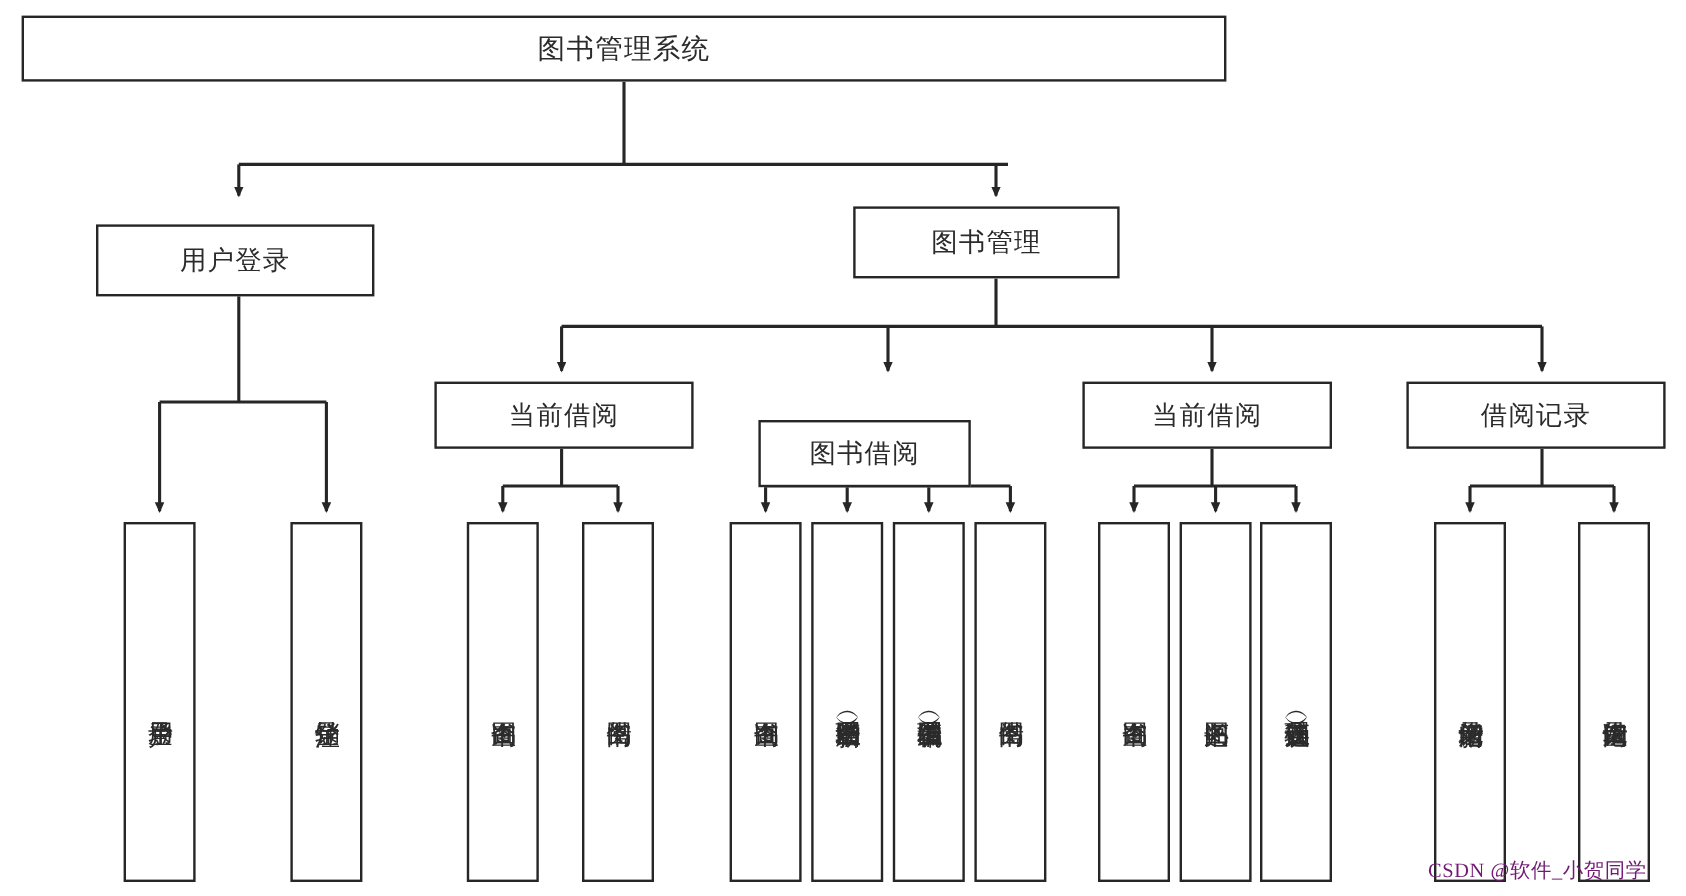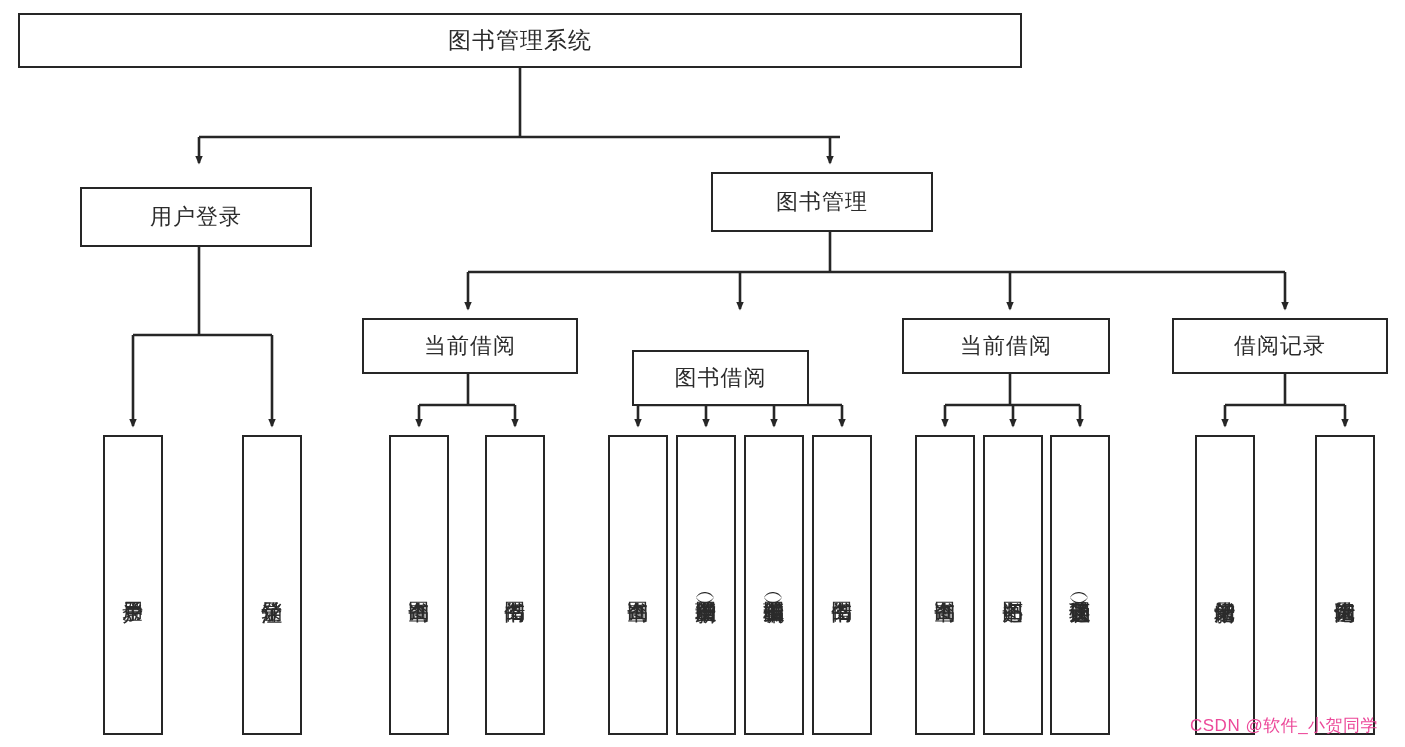--- a/index.html
+++ b/index.html
@@ -57,23 +57,24 @@
   }
   .node-v .vlabel {
     writing-mode: vertical-rl;
     text-orientation: upright;
     display: block;
     max-height: 288px;
   }
   .watermark {
     position: absolute;
     font-size: 17px;
-    color: #ec4899;
+    color: #701a75;
     white-space: nowrap;
     letter-spacing: 0.5px;
+    font-family: Liberation Serif, serif;
   }
 </style>
 </head>
 <body>
 
 <div id="diagram-root">
 
   <svg class="connectors" viewBox="0 0 1405 747" xmlns="http://www.w3.org/2000/svg">
     <defs>
       <marker id="arrowhead" markerWidth="9" markerHeight="9" refX="7.5" refY="4" orient="auto" markerUnits="userSpaceOnUse">

